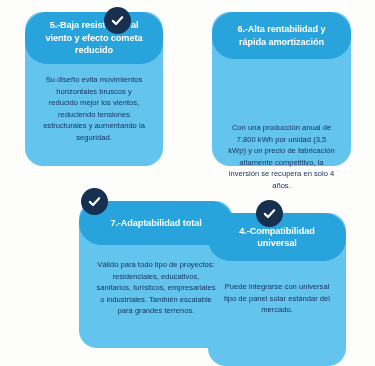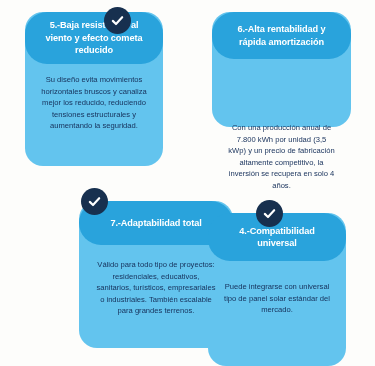--- a/index.html
+++ b/index.html
@@ -90,21 +90,21 @@
     display: block;
   }
 
   
   #card-1 { left: 25px; top: 12px; width: 138px; height: 154px; }
   #card-1 .card-header { height: 52px; }
   #card-1 .card-body { top: 62px; }
   #card-1 .badge { left: 79px; top: -5px; }
 
   
-  #card-2 { left: 212px; top: 12px; width: 139px; height: 115px; }
+  #card-2 { left: 212px; top: 12px; width: 139px; height: 154px; }
   #card-2 .card-header { height: 47px; }
   #card-2 .card-body { top: 66px; margin-top: 44px; }
 
   
   #card-3 { left: 31px; top: 201px; width: 154px; height: 147px; margin-left: 48px; }
   #card-3 .card-header { height: 44px; }
   #card-3 .card-body { top: 58px; }
 
   
   #card-4 { left: 208px; top: 213px; width: 138px; height: 153px; }
@@ -119,21 +119,21 @@
   <div class="card" id="card-1">
     <div class="badge">
       <svg viewBox="0 0 24 24" aria-hidden="true">
         <path d="M4.5 12.6 L9.6 17.6 L19.5 6.8" fill="none" stroke="#ffffff" stroke-width="3.4" stroke-linecap="round" stroke-linejoin="round"></path>
       </svg>
     </div>
     <div class="card-header">
       <p class="card-title">5.-Baja resistencia al viento y efecto cometa reducido</p>
     </div>
     <div class="card-body">
-      <p class="card-text">Su diseño evita movimientos horizontales bruscos y canaliza mejor los reducido, reduciendo tensiones estructurales y aumentando la seguridad.</p>
+      <p class="card-text">Su diseño evita movimientos horizontales bruscos y reducido mejor los vientos, reduciendo tensiones estructurales y aumentando la seguridad.</p>
     </div>
   </div>
 
   <div class="card" id="card-2">
 
     <div class="card-header">
       <p class="card-title">6.-Alta rentabilidad y rápida amortización</p>
     </div>
     <div class="card-body">
       <p class="card-text">Con una producción anual de 7.800 kWh por unidad (3,5 kWp) y un precio de fabricación altamente competitivo, la inversión se recupera en solo 4 años.</p>

